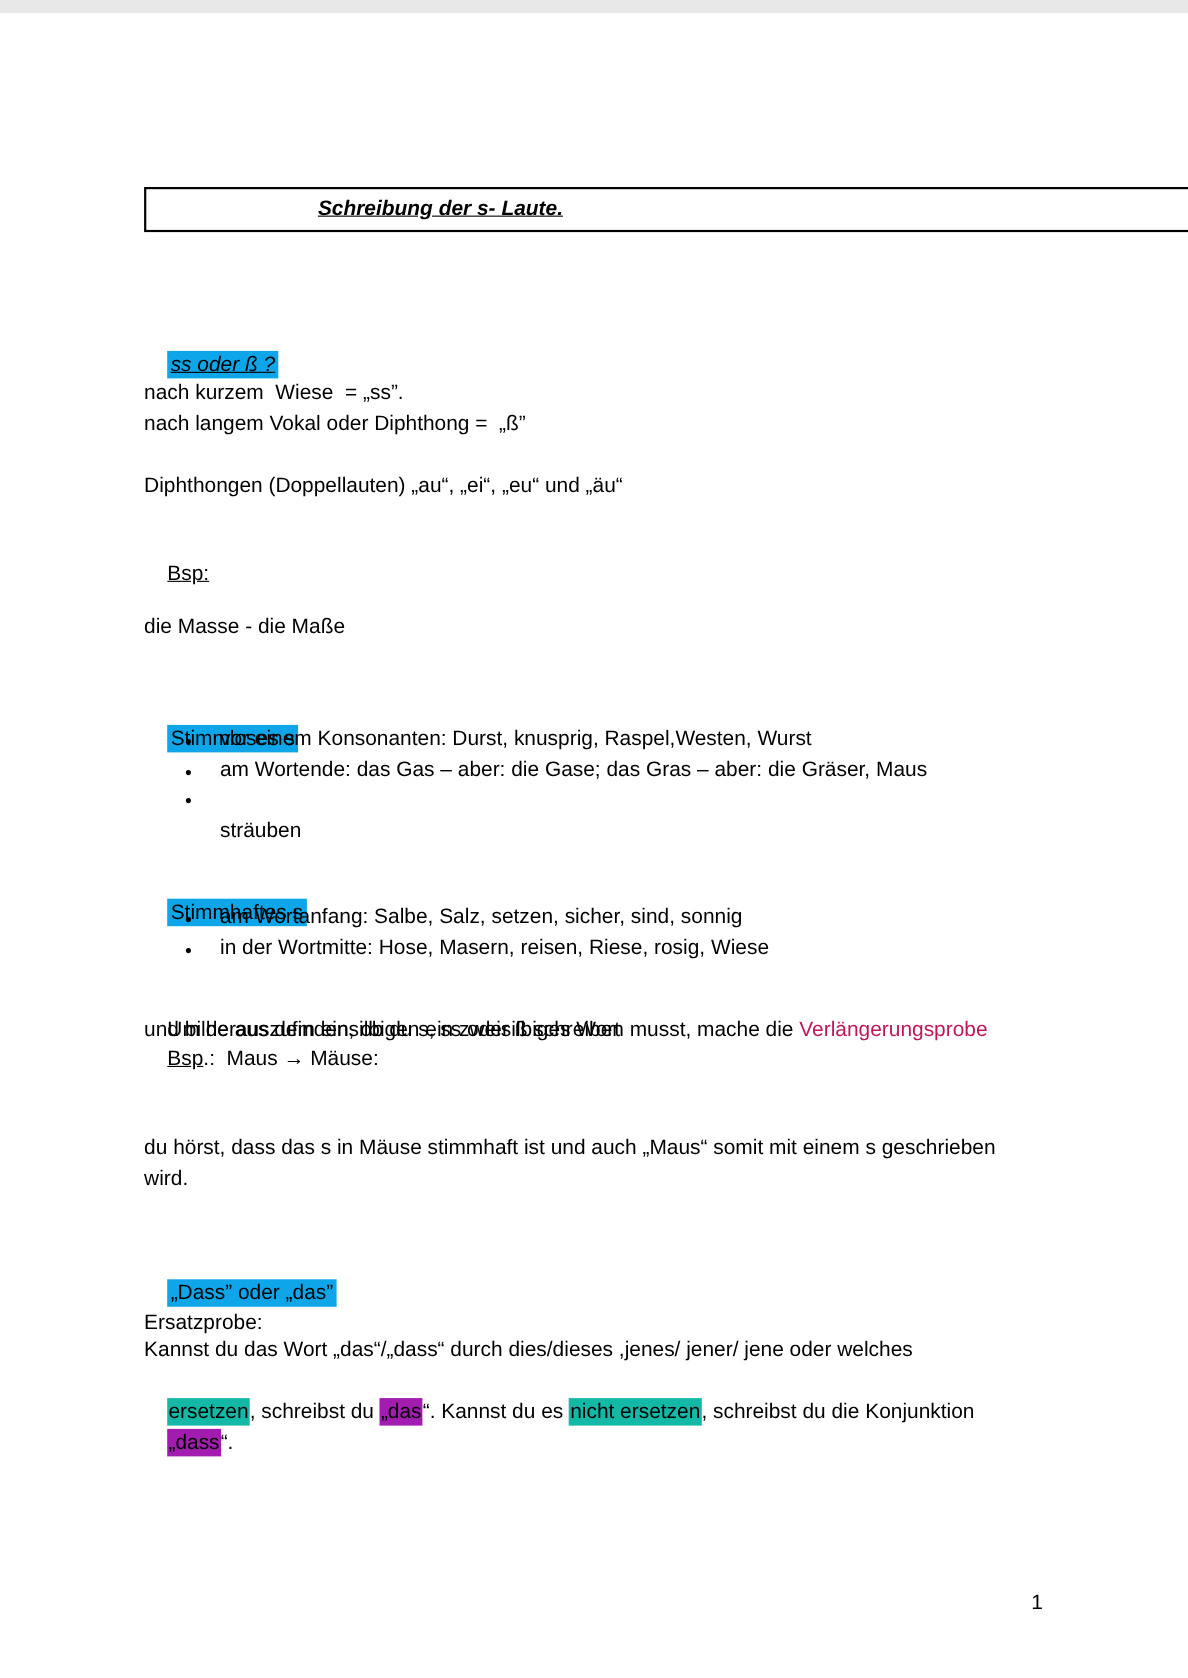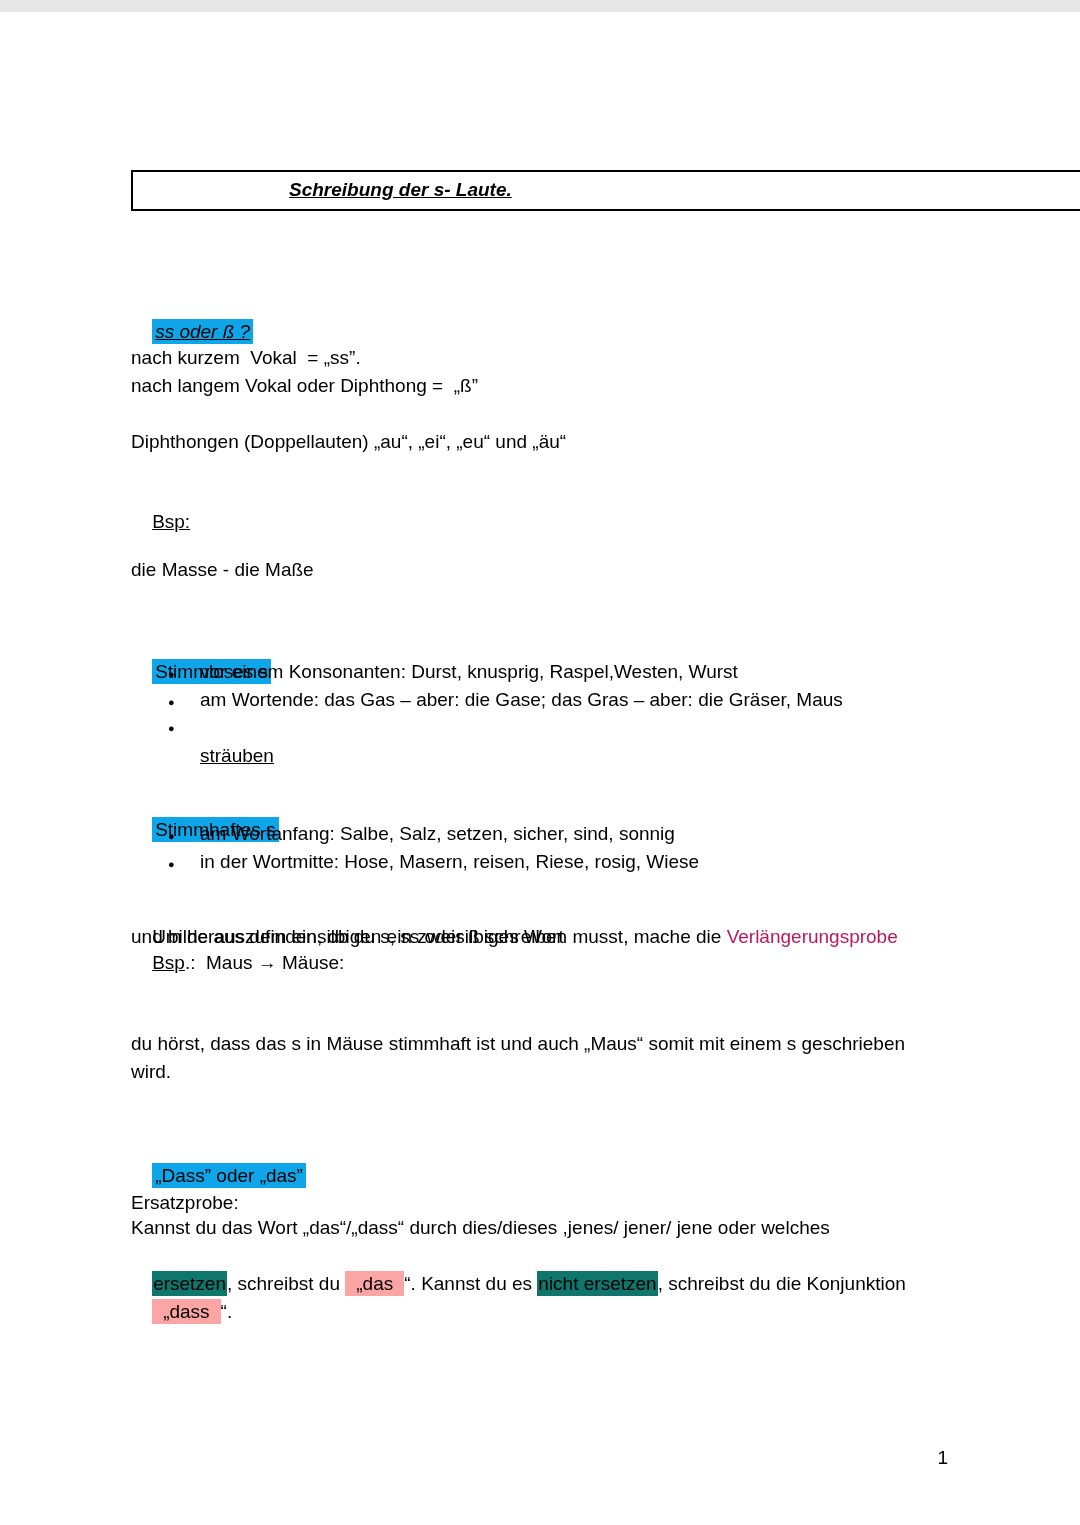--- a/index.html
+++ b/index.html
@@ -31,50 +31,50 @@
     padding: 4px 0 5px 156px;
     box-sizing: content-box;
   }
   .doc-title {
     font-weight: bold;
     font-style: italic;
     text-decoration: underline;
     white-space: pre-wrap;
   }
   .hl-pink   { background: #0ea5e9; padding: 2px 3px; }
-  .hl-salmon { background: #0f766e; padding: 2px 1px; }
-  .hl-orange { background: #fca5a5; padding: 2px 11px; }
+  .hl-salmon { background: #14b8a6; padding: 2px 1px; }
+  .hl-orange { background: #a21caf; padding: 2px 1px; }
   .red-text  { color: #be185d; }
   .italic    { font-style: italic; }
   .underline { text-decoration: underline; }
   .bullet-line { display: flex; align-items: baseline; }
   .dot {
     flex: 0 0 32px;
     padding-left: 37px;
     box-sizing: content-box;
     font-size: 11px;
   }
   .btxt { flex: 1; white-space: pre-wrap; }
-  .indent2 { padding-left: 69px; text-decoration: underline; }
+  .indent2 { padding-left: 69px; }
   .page-number { text-align: right; }
 </style>
 </head>
 <body>
 
 <div class="page">
 
   <div class="title-box">
     <span class="doc-title">Schreibung der s- Laute.</span>
   </div>
 
   <div class="line" style="top:278px">
     <span class="hl-pink italic underline">ss oder ß ?</span>
   </div>
 
-  <div class="line" style="top:332px">nach kurzem  Vokal  = „ss”.</div>
+  <div class="line" style="top:332px">nach kurzem  Wiese  = „ss”.</div>
   <div class="line" style="top:360px">nach langem Vokal oder Diphthong =  „ß”</div>
 
   <div class="line" style="top:416px">Diphthongen (Doppellauten) „au“, „ei“, „eu“ und „äu“</div>
 
   <div class="line" style="top:468px">
     <span class="underline">Bsp:</span>
   </div>
 
   <div class="line" style="top:544px">die Masse - die Maße</div>
 

